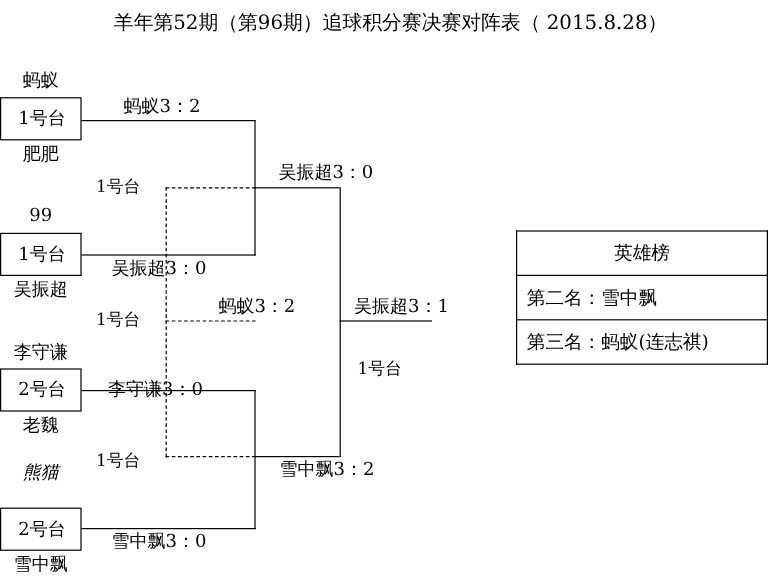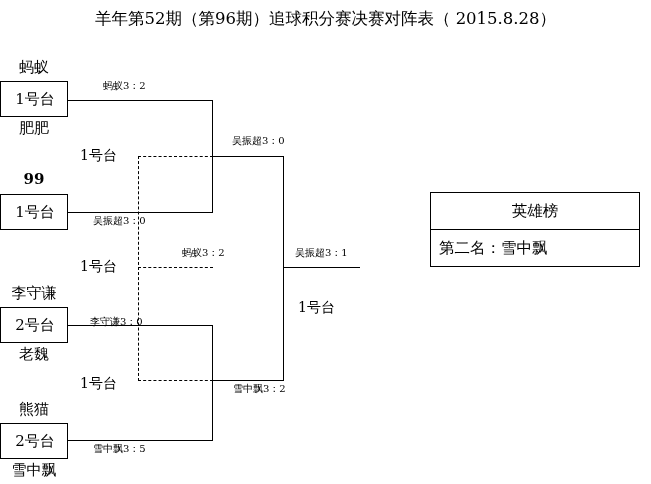--- a/index.html
+++ b/index.html
@@ -68,21 +68,21 @@
   }
   .hline.dotted {
     border-top: 1px dashed #000000;
   }
   .vline.dotted {
     border-left: 1px dashed #000000;
   }
   
   .result-label {
     position: absolute;
-    font-size: 10px;
+    font-size: 15px;
     white-space: nowrap;
   }
   .venue-label {
     position: absolute;
     font-size: 14px;
     white-space: nowrap;
   }
   
   .hero-table {
     position: absolute;
@@ -115,45 +115,46 @@
   <div class="title">羊年第52期（第96期）追球积分赛决赛对阵表（ 2015.8.28）</div>
 
   <div class="player-name" style="left:0px; top:58px;">蚂蚁</div>
   <div class="match-box" style="left:0px; top:81px;">
     <span class="table-label">1号台</span>
   </div>
   <div class="player-name" style="left:0px; top:119px;">肥肥</div>
   <div class="hline" style="left:68px; top:100px; width:145px;"></div>
   <div class="result-label" style="left:103px; top:79px;">蚂蚁3：2</div>
 
-  <div class="player-name" style="left:0px; top:170px;font-weight:bold;">99</div>
+  <div class="player-name" style="left:0px; top:170px;">99</div>
   <div class="match-box" style="left:0px; top:194px;">
     <span class="table-label">1号台</span>
   </div>
+  <div class="player-name" style="left:0px; top:232px;">吴振超</div>
   <div class="hline" style="left:68px; top:212px; width:145px;"></div>
   <div class="result-label" style="left:93px; top:214px;">吴振超3：0</div>
 
   <div class="vline" style="left:212px; top:100px; height:113px;"></div>
   <div class="venue-label" style="left:80px; top:147px;">1号台</div>
 
   <div class="player-name" style="left:0px; top:284px;">李守谦</div>
   <div class="match-box" style="left:0px; top:307px;">
     <span class="table-label">2号台</span>
   </div>
   <div class="player-name" style="left:0px; top:345px;">老魏</div>
   <div class="hline" style="left:68px; top:325px; width:145px;"></div>
   <div class="result-label" style="left:90px; top:303px;margin-top:12px;">李守谦3：0</div>
 
-  <div class="player-name" style="left:0px; top:400px;">熊猫</div>
+  <div class="player-name" style="left:0px; top:384px;font-style:italic;">熊猫</div>
   <div class="match-box" style="left:0px; top:423px;">
     <span class="table-label">2号台</span>
   </div>
   <div class="player-name" style="left:0px; top:461px;">雪中飘</div>
   <div class="hline" style="left:68px; top:440px; width:145px;"></div>
-  <div class="result-label" style="left:93px; top:442px;">雪中飘3：5</div>
+  <div class="result-label" style="left:93px; top:442px;">雪中飘3：0</div>
 
   <div class="vline" style="left:212px; top:325px; height:116px;"></div>
   <div class="venue-label" style="left:80px; top:375px;">1号台</div>
 
   <div class="hline" style="left:212px; top:156px; width:71px;"></div>
   <div class="result-label" style="left:232px; top:134px;">吴振超3：0</div>
 
   <div class="hline" style="left:212px; top:380px; width:71px;"></div>
   <div class="result-label" style="left:233px; top:382px;">雪中飘3：2</div>
 
@@ -171,16 +172,19 @@
   <div class="venue-label" style="left:80px; top:258px;">1号台</div>
 
   <table class="hero-table">
     <tbody>
         <tr>
       <td class="hero-title">英雄榜</td>
     </tr>
     <tr>
       <td class="hero-row">第二名：雪中飘</td>
     </tr>
+    <tr>
+      <td class="hero-row">第三名：蚂蚁(连志祺)</td>
+    </tr>
   </tbody>
     </table>
 
 </div>
 
 </body></html>

